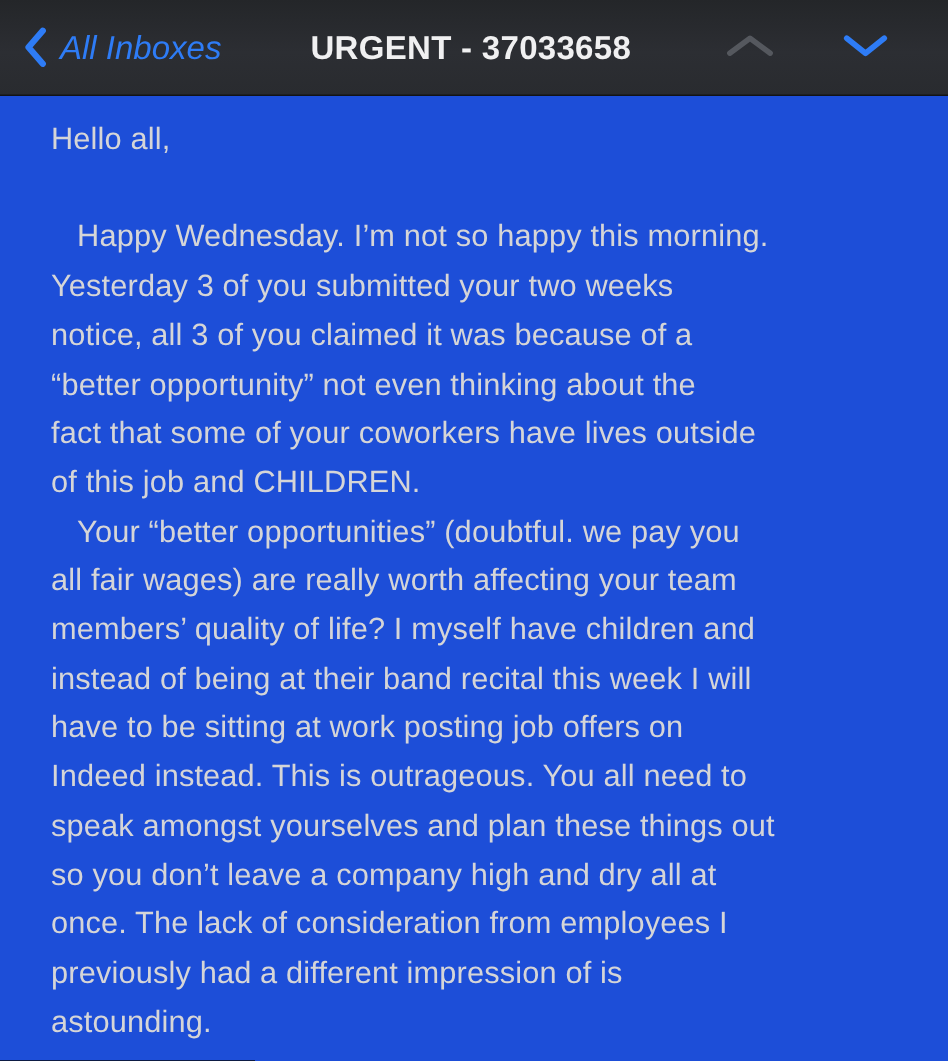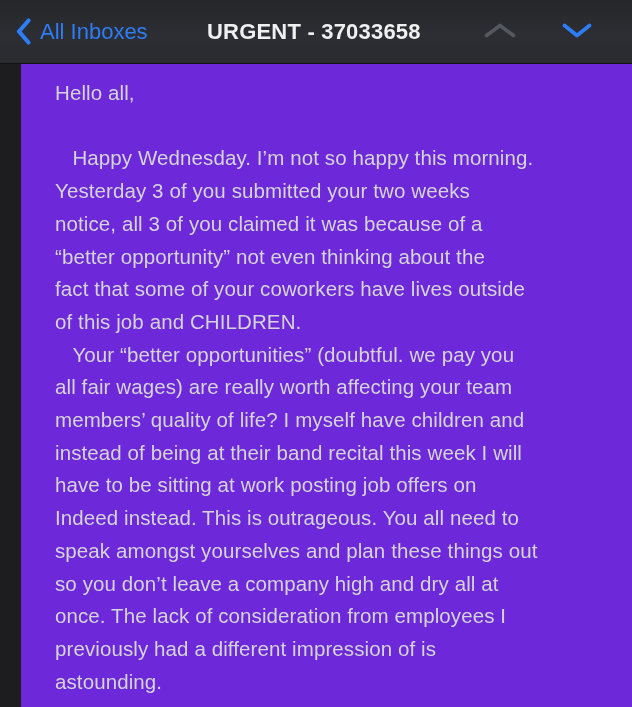--- a/index.html
+++ b/index.html
@@ -27,20 +27,21 @@
   }
   .back-button {
     display: flex;
     align-items: center;
     gap: 9px;
     margin-left: 14px;
     cursor: pointer;
     background: none;
     border: none;
     padding: 4px 2px;
+    font-style: italic;
   }
   .back-button .chevron-left {
     display: flex;
     align-items: center;
   }
   .back-label {
     color: #2e7cf6;
     font-size: 22px;
     line-height: 1;
     white-space: nowrap;
@@ -73,23 +74,22 @@
     display: flex;
     align-items: center;
   }
   
   .mail-scroll {
     position: absolute;
     top: 64px;
     left: 0;
     right: 0;
     bottom: 0;
-    background: #6d28d9;
+    background: #1d4ed8;
     overflow: hidden;
-    margin-left: 21px;
   }
   .mail-body {
     padding: 13px 18px 0 34px;
     color: #d5d5d7;
     font-size: 20.5px;
     line-height: 32.7px;
     letter-spacing: 0.1px;
     white-space: pre-wrap;
   }
 </style>

